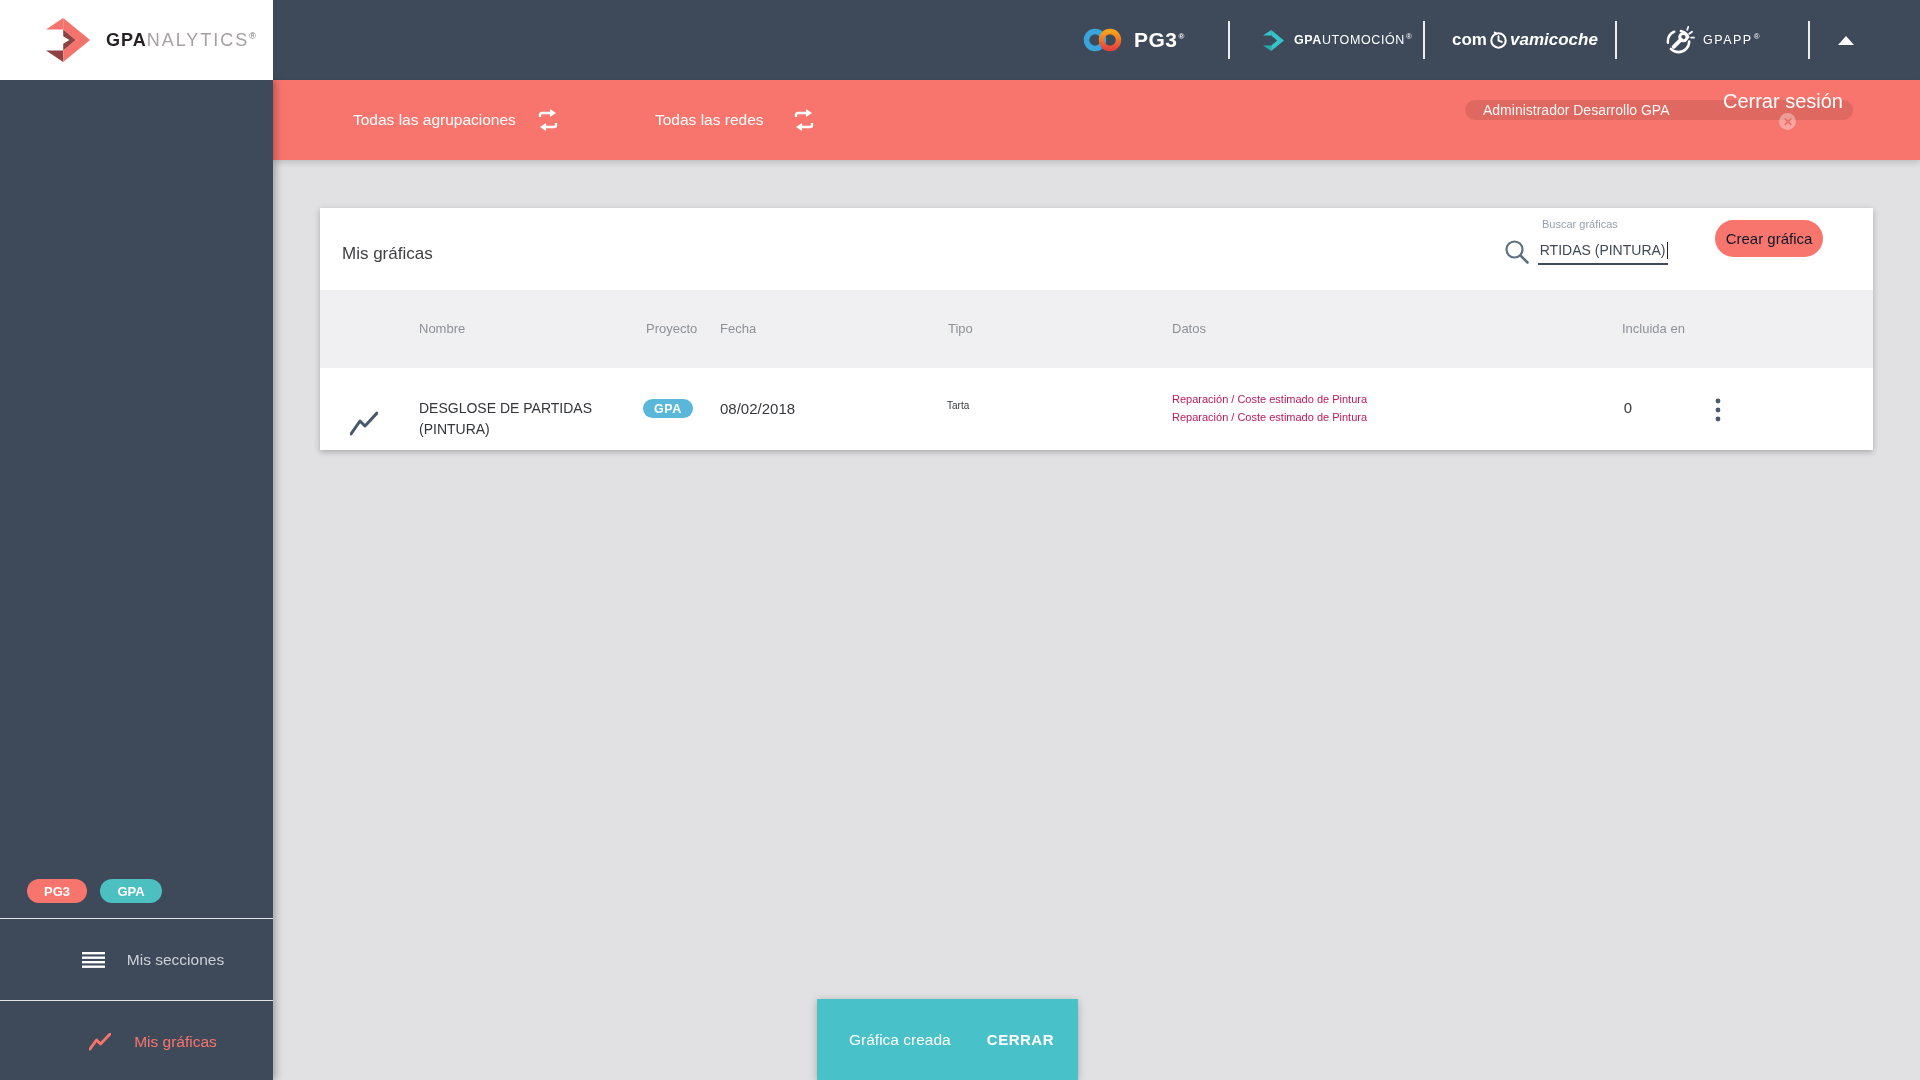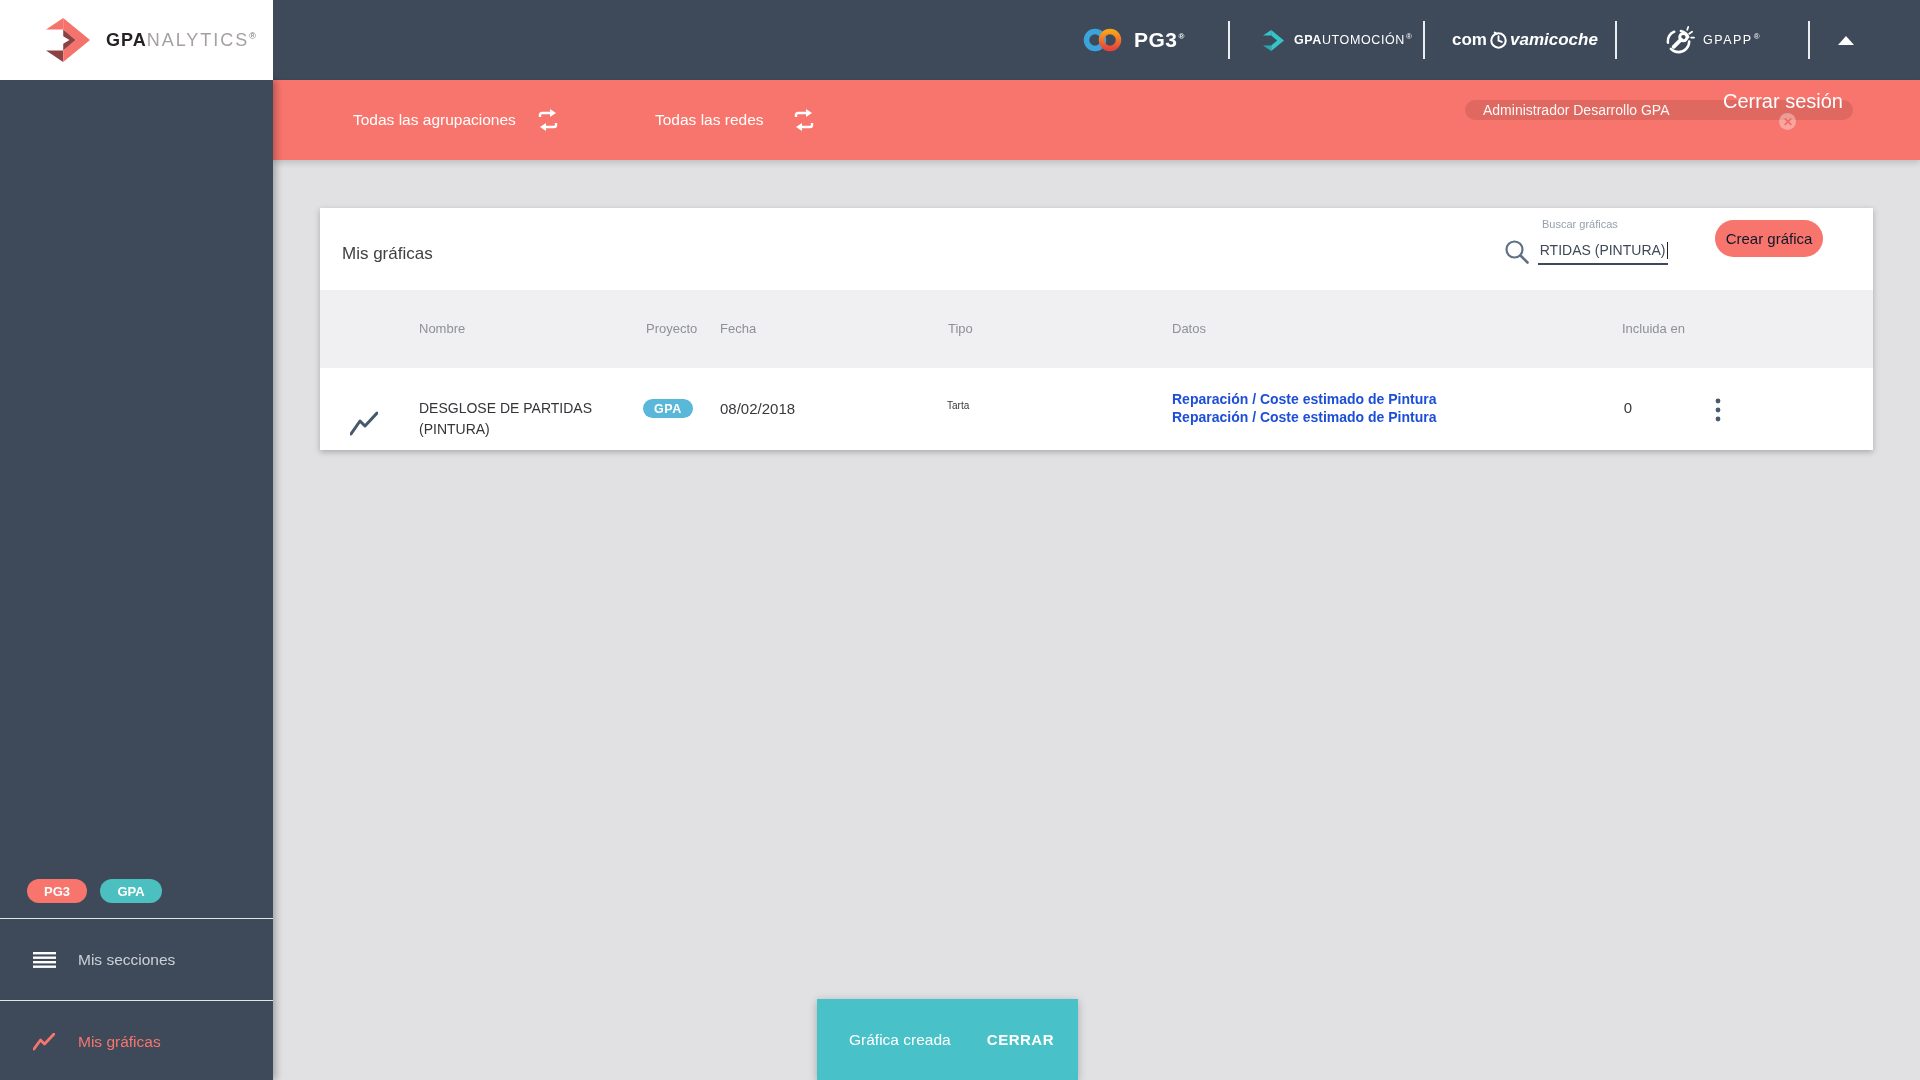--- a/index.html
+++ b/index.html
@@ -52,21 +52,21 @@
   
   .sidebar { position:absolute; left:0; top:80px; width:273px; height:1000px; background:#3e4a5a;
              box-shadow:3px 0 7px rgba(0,0,0,.28); z-index:4; }
   .side-badges { position:absolute; left:27px; top:799px; display:flex; gap:13px; }
   .side-badge { height:24px; border-radius:12px; color:#fff; font-size:13px; font-weight:bold;
                 display:flex; align-items:center; justify-content:center; }
   .side-badge.pg3 { width:60px; background:#f7756d; }
   .side-badge.gpa { width:62px; background:#4cc0c0; }
   .side-divider { position:absolute; left:0; width:273px; height:1px; background:rgba(255,255,255,.85); }
   .div1 { top:838px; } .div2 { top:920px; }
-  .side-item { position:absolute; left:0; width:273px; height:81px; display:flex; align-items:center; }
+  .side-item { position:absolute; left:0; width:273px; height:81px; display:flex; align-items:center;justify-content:center; }
   .side-item .ic { width:24px; margin-left:33px; display:flex; }
   .side-item .lbl { margin-left:21px; font-size:15.5px; color:#ccd1d6; }
   .item-secciones { top:839px; }
   .item-graficas { top:921px; }
   .item-graficas .lbl { color:#f7756d; }
 
   
   .card { position:absolute; left:320px; top:208px; width:1553px; height:242px; background:#fff;
           box-shadow:0 2px 6px rgba(0,0,0,.25); }
   .card-title { position:absolute; left:22px; top:36px; font-size:17px; color:#414143; }
@@ -87,21 +87,21 @@
 
   .trow { position:absolute; left:0; top:160px; width:1553px; height:82px; background:#fff; }
   .row-chart-icon { position:absolute; left:30px; top:43px; }
   .cell-name { position:absolute; left:99px; top:30px; width:175px; font-size:14px; line-height:20.5px;
                color:#333538; }
   .cell-badge { position:absolute; left:323px; top:31px; height:19px; padding:0 11px; border-radius:9.5px;
                 background:#59b8da; color:#fff; font-size:12.5px; font-weight:bold; letter-spacing:.5px;
                 display:flex; align-items:center; }
   .cell-date { position:absolute; left:400px; top:32px; font-size:15px; color:#37393c; }
   .cell-type { position:absolute; left:627px; top:32px; font-size:10px; color:#37393c; }
-  .cell-data { position:absolute; left:852px; top:23px; font-size:14px; line-height:17.5px; color:#1d4ed8;font-weight:bold; }
+  .cell-data { position:absolute; left:852px; top:23px; font-size:11px; line-height:17.5px; color:#be185d; }
   .cell-zero { position:absolute; left:1298px; top:31px; width:20px; text-align:center; font-size:15px; color:#37393c; }
   .kebab-btn { position:absolute; left:1390px; top:29px; width:16px; height:26px;
                display:flex; align-items:center; justify-content:center; }
 
   
   .snackbar { position:absolute; left:817px; top:999px; width:261px; height:81px; background:#48c2c8;
               display:flex; align-items:center; padding:0 14px 0 32px; box-shadow:0 2px 8px rgba(0,0,0,.25); }
   .snack-msg { color:#fff; font-size:15.5px; }
   .snack-action { margin-left:auto; color:#fff; font-size:15px; font-weight:bold; letter-spacing:.5px;
                   background:none; border:none; padding:8px 10px; }

